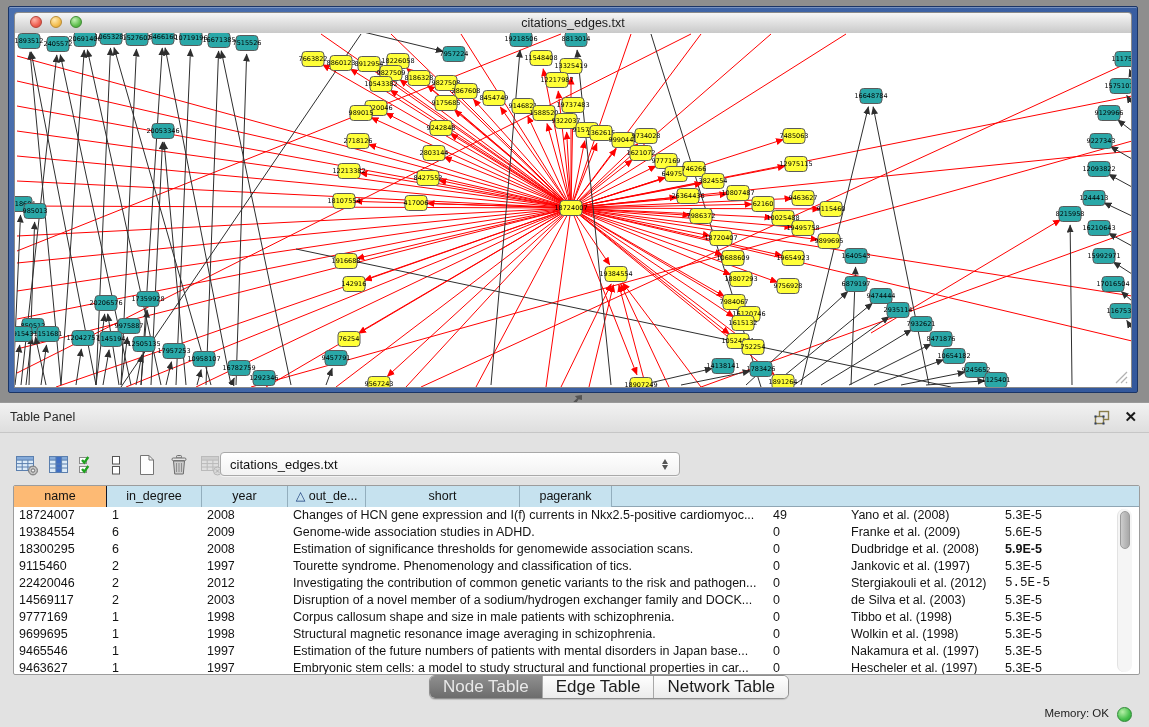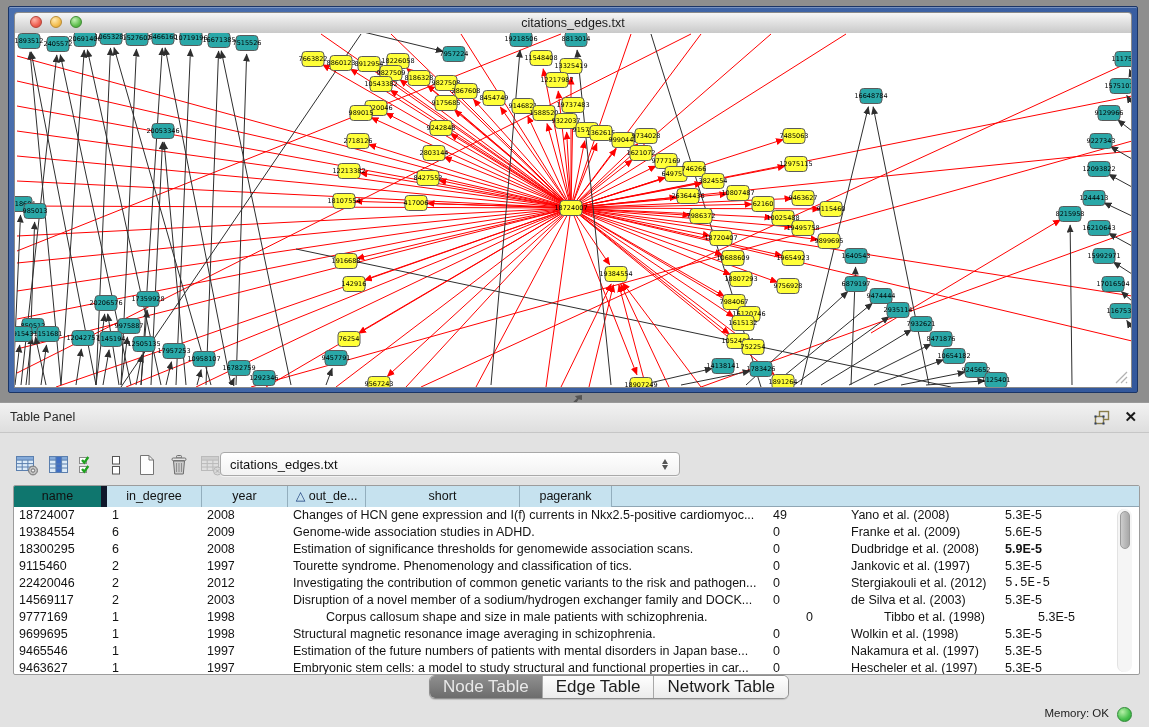--- a/index.html
+++ b/index.html
@@ -74,21 +74,21 @@
   .grid-box{
     position:absolute;left:13px;top:82px;width:1127px;height:190px;box-sizing:border-box;
     background:#fff;border:1px solid #9c9c9c;border-radius:2px;overflow:hidden;
   }
   .ghead{display:flex;height:21px;border-bottom:1px solid #8fa6b4;box-sizing:border-box;background:#c6e2ef;}
   .hcell{
     box-sizing:border-box;height:21px;line-height:20px;text-align:center;
     font-size:12.5px;color:#111;background:#c6e2ef;
     border-right:1px solid #93aebd;overflow:hidden;white-space:nowrap;flex:none;
   }
-  .hcell.gray{background:#0f766e;border-right:6px solid #0f172a;}
+  .hcell.gray{background:#fdba74;border-right:1px solid #0f172a;}
   .hsort{color:#173a7a;}
   .gbody{position:relative;}
   .trow{display:flex;height:17px;line-height:17px;}
   .tcell{
     box-sizing:border-box;padding-left:5px;font-size:12.5px;color:#131313;
     white-space:nowrap;overflow:hidden;flex:none;
   }
   .vscroll{
     position:absolute;right:7px;top:23px;bottom:2px;width:14px;
     background:#f5f5f5;border-left:1px solid #e2e2e2;border-radius:7px;
@@ -939,21 +939,21 @@
           <div class="tcell" style="width: 86px;">2003</div>
           <div class="tcell" style="width: 480px;">Disruption of a novel member of a sodium/hydrogen exchanger family and DOCK...</div>
           <div class="tcell" style="width: 78px;">0</div>
           <div class="tcell" style="width: 154px;">de Silva et al. (2003)</div>
           <div class="tcell" style="width: 92px;">5.3E-5</div>
         </div>
         <div class="trow">
           <div class="tcell" style="width: 93px;">9777169</div>
           <div class="tcell" style="width: 95px;">1</div>
           <div class="tcell" style="width: 86px;">1998</div>
-          <div class="tcell" style="width: 480px; margin-left: 33px;">Corpus callosum shape and size in male patients with schizophrenia.</div>
+          <div class="tcell" style="width: 480px;">Corpus callosum shape and size in male patients with schizophrenia.</div>
           <div class="tcell" style="width: 78px;">0</div>
           <div class="tcell" style="width: 154px;">Tibbo et al. (1998)</div>
           <div class="tcell" style="width: 92px;">5.3E-5</div>
         </div>
         <div class="trow">
           <div class="tcell" style="width: 93px;">9699695</div>
           <div class="tcell" style="width: 95px;">1</div>
           <div class="tcell" style="width: 86px;">1998</div>
           <div class="tcell" style="width: 480px;">Structural magnetic resonance image averaging in schizophrenia.</div>
           <div class="tcell" style="width: 78px;">0</div>

